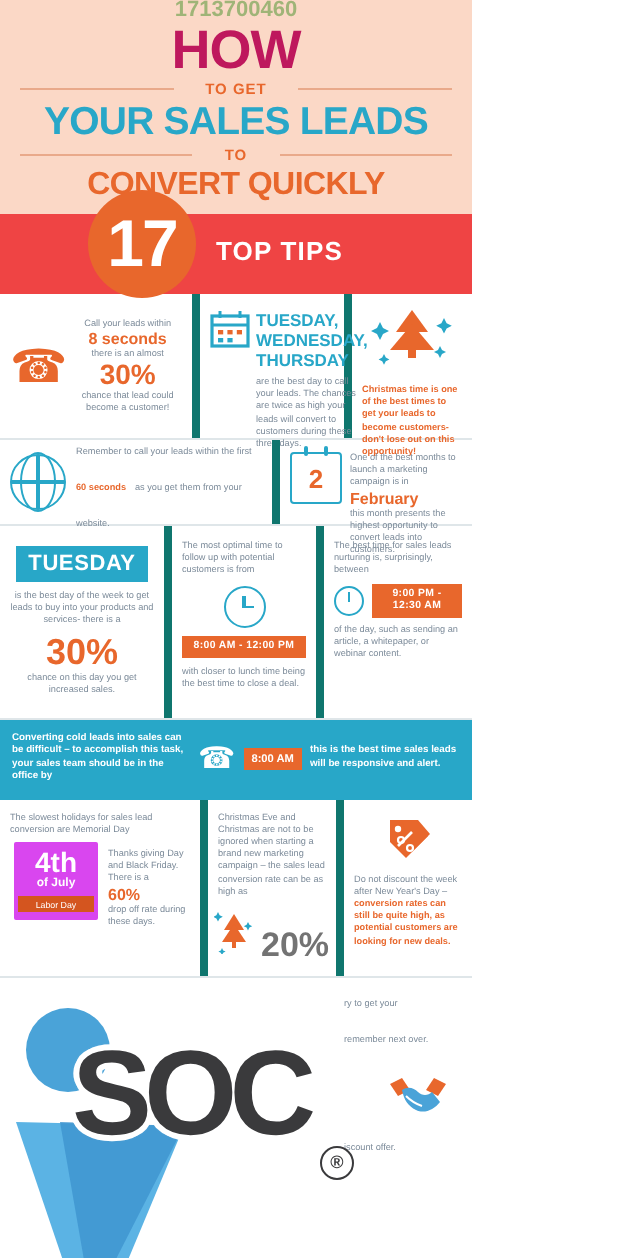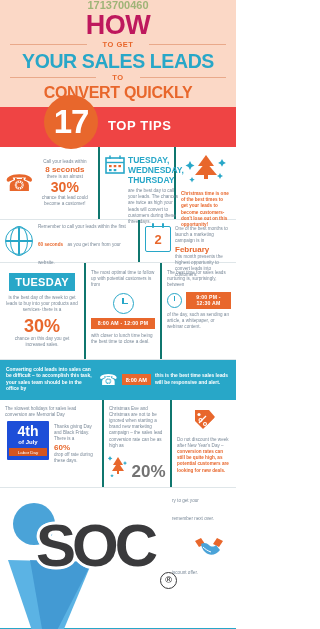--- a/index.html
+++ b/index.html
@@ -24,21 +24,21 @@
   .tipsbar{background:#ef4444;height:40px;position:relative;}
   .circle17{position:absolute;left:44px;top:-12px;width:54px;height:54px;border-radius:50%;
       background:#e8672c;color:#fff;font-size:33px;font-weight:bold;
       display:flex;align-items:center;justify-content:center;letter-spacing:-1px;}
   .toptips{position:absolute;left:108px;top:11px;color:#fff;font-size:13px;
       font-weight:bold;letter-spacing:.6px;}
 
   
   .row{display:flex;border-bottom:1px solid #dfe6e9;}
   .cell{padding:6px 5px;box-sizing:border-box;}
-  .vdiv{border-right:2px solid #0f766e;}
+  .vdiv{border-right:4px solid #0f766e;}
   .tiny{font-size:4.6px;line-height:6.2px;color:#7b8a99;}
   .orange{color:#e8672c;font-weight:bold;}
   .big-orange{font-size:14px;color:#e8672c;font-weight:bold;line-height:15px;}
   .mid-orange{font-size:8px;color:#e8672c;font-weight:bold;line-height:9px;}
   .mid-teal{font-size:8.5px;color:#28a7c8;font-weight:bold;line-height:10px;}
 
   
   .r1{height:72px;}
   .r1 .c1{width:100px;display:flex;align-items:center;gap:3px;}
   .r1 .c2{width:76px;display:flex;gap:3px;align-items:flex-start;padding-top:8px;}
@@ -83,21 +83,21 @@
   .band .w1{width:102px;}
   .band .w2{width:86px;}
   .bandphone{font-size:15px;color:#fff;line-height:15px;}
   .chip8{background:#e8672c;color:#fff;font-size:5.6px;font-weight:bold;padding:2.5px 4px;white-space:nowrap;}
 
   
   .r4{min-height:70px;}
   .r4 .c1{width:104px;}
   .r4 .c2{width:68px;padding-top:6px;}
   .r4 .c3{width:64px;padding-top:7px;text-align:center;}
-  .julybox{background:#1d4ed8;color:#fff;width:38px;padding:3px 2px 4px;text-align:center;
+  .julybox{background:#d946ef;color:#fff;width:38px;padding:3px 2px 4px;text-align:center;
       border-radius:1px;float:left;margin:3px 5px 0 2px;}
   .julybox .n{font-size:14px;font-weight:bold;line-height:14px;}
   .julybox .m{font-size:6px;font-weight:bold;line-height:8px;}
   .julybox .lb{font-size:4.4px;background:#d4551f;margin-top:2px;padding:1.5px 0;}
   .pct20{font-size:17px;color:#737373;font-weight:bold;line-height:18px;}
   .treewrap{display:flex;align-items:flex-end;justify-content:center;gap:3px;margin-top:4px;}
   .tag{width:26px;height:26px;margin:0 auto 4px;}
 
   
   .footer{position:relative;height:192px;background:#fff;overflow:hidden;}

